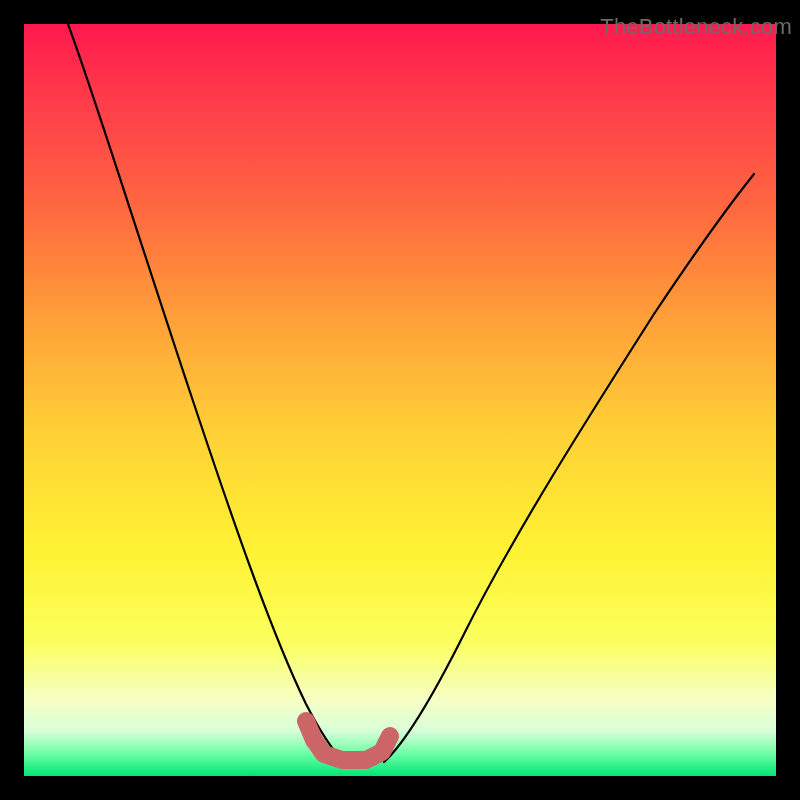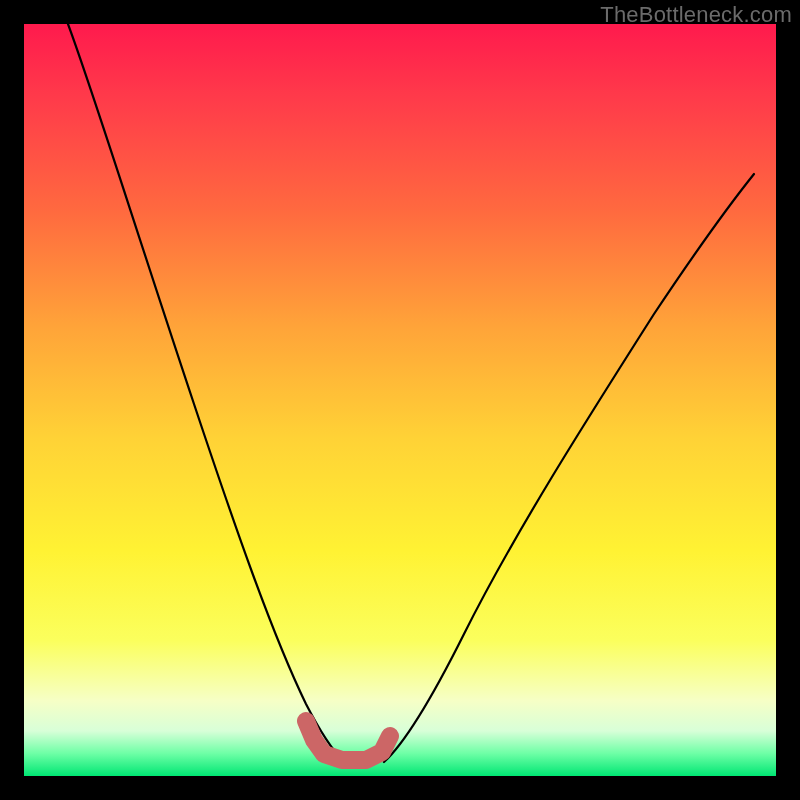--- a/index.html
+++ b/index.html
@@ -26,21 +26,21 @@
       #fff233 70%,
       #fbff5d 82%,
       #f6ffc6 90%,
       #d8ffd8 94%,
       #6effa6 97%,
       #00e673 100%
     );
   }
   .watermark {
     position: absolute;
-    top: 2px;
+    top: 14px;
     right: 8px;
     color: #6b6b6b;
     font-size: 22px;
     font-weight: 500;
     letter-spacing: 0.2px;
     z-index: 10;
   }
   svg.plot {
     position: absolute;
     left: 0;

